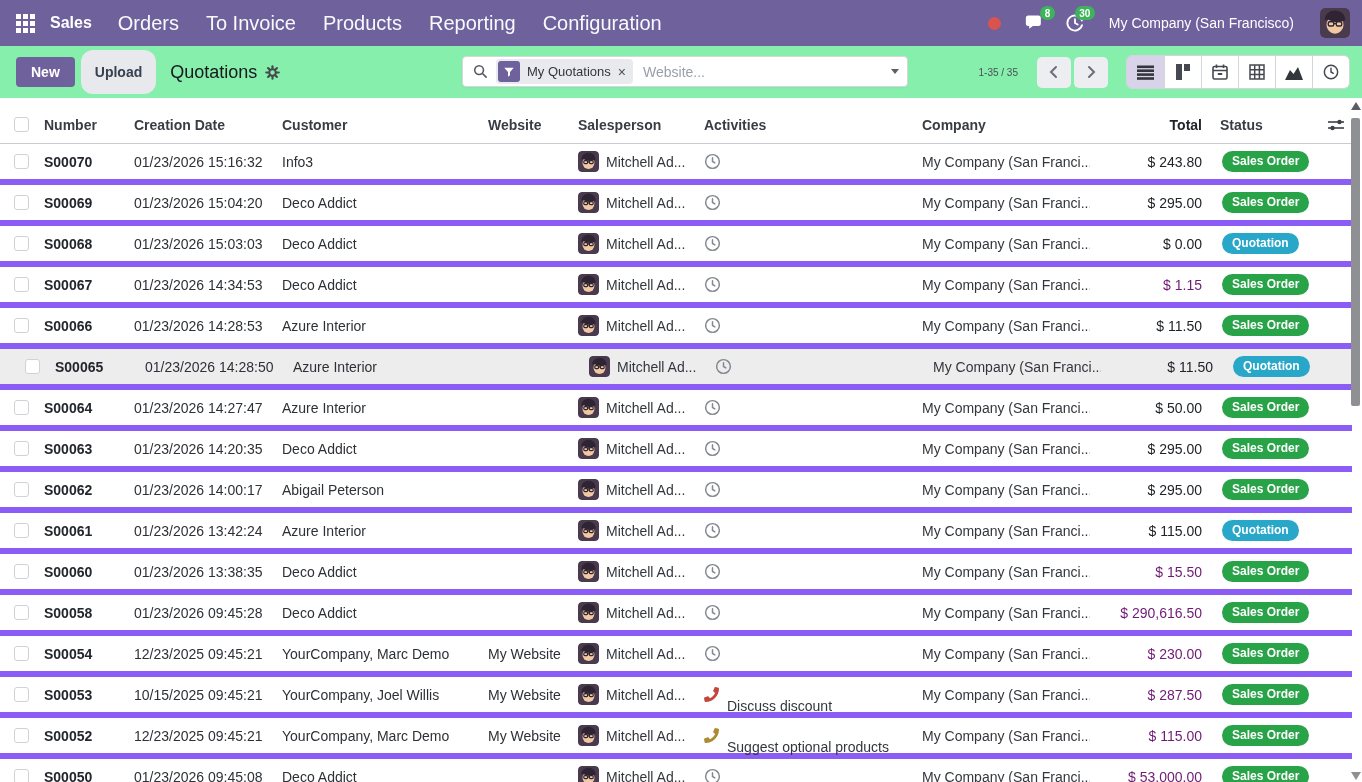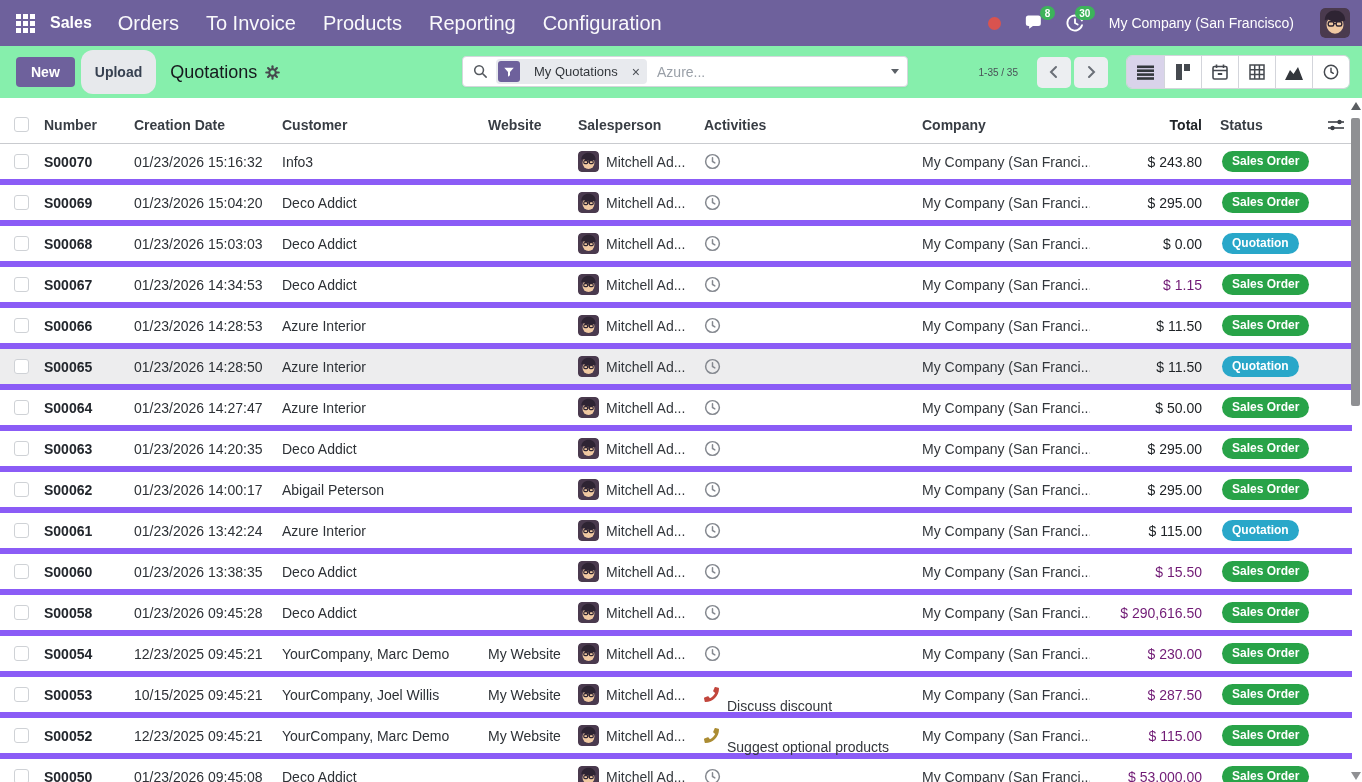--- a/index.html
+++ b/index.html
@@ -29,21 +29,21 @@
     font-size:14px; font-weight:700; padding:7px 15px; cursor:pointer; }
   .btn-upload { background:#e7e9ec; color:#374151; border:none; border-radius:12px;
     font-size:14px; font-weight:700; padding:14px 14px; margin-left:6px; cursor:pointer; }
   .breadcrumb { font-size:18px; color:#16191d; margin-left:14px; }
   .gear-btn { margin-left:8px; cursor:pointer; display:flex; align-items:center; }
 
   .search-bar { position:absolute; left:462px; top:10px; width:446px; height:31px;
     border:1px solid #d4d7dc; border-radius:4px; display:flex; align-items:center;
     padding:0 8px 0 9px; background:#fff; box-shadow:0 1px 2px rgba(0,0,0,.04); }
   .facet { display:flex; align-items:center; background:#e8eaee; border-radius:4px;
-    margin-left:7px; padding:2px 7px 2px 2px; gap:14px; }
+    margin-left:7px; padding:2px 7px 2px 2px; gap:7px; }
   .facet-icon { width:22px; height:21px; background:#6e619c; border-radius:3px;
     display:flex; align-items:center; justify-content:center; }
   .facet-label { font-size:13px; color:#33373c; white-space:nowrap; }
   .facet-close { font-size:14px; color:#4c5057; cursor:pointer; line-height:1; }
   .search-placeholder { font-size:14px; color:#9aa0a8; margin-left:10px; flex:1; }
   .search-caret { width:0; height:0; border-left:4.5px solid transparent;
     border-right:4.5px solid transparent; border-top:5.5px solid #5b6066; cursor:pointer; }
 
   .cp-right { margin-left:auto; display:flex; align-items:center; }
   .pager-text { font-size:10px; color:#495057; margin-right:16px; }
@@ -60,21 +60,21 @@
   .list { margin-top:8px; width:1352px; }
   .grid-row { display:grid;
     grid-template-columns:36px 90px 148px 206px 90px 126px 218px 176px 122px 100px 40px;
     align-items:center; }
   .hdr { height:38px; border-bottom:1px solid #c9cbcf; font-size:14px; font-weight:600;
     color:#383d44; cursor:pointer; }
   .hdr > div { padding-left:8px; }
   .rows-clip { height:638px; overflow:hidden; }
   .row { height:41px; border-bottom:6px solid #8b5cf6; font-size:14px; color:#2d3136;
     cursor:pointer; background:#fff; }
-  .row.hl { background:#ededee; }
+  .row.hl { background:#ededee;padding-left:11px; }
   .row > div { padding-left:8px; overflow:hidden; white-space:nowrap; }
   .c-number { font-weight:700; color:#23272d; }
   .c-total { text-align:right; padding-right:10px !important; color:#202428; }
   .c-total.hi { color:#701a75; font-weight:400; }
   .c-check { display:flex; align-items:center; padding-left:14px !important; }
   .checkbox { width:15px; height:15px; border:1px solid #cfd2d6; border-radius:3px;
     background:#fff; display:inline-block; cursor:pointer; }
   .c-salesperson { display:flex; align-items:center; gap:7px; }
   .sp-avatar { width:21px; height:21px; border-radius:4px; overflow:hidden; flex:none; }
   .sp-name { color:#33373c; }
@@ -190,21 +190,21 @@
     </span>
     <div class="facet">
       <span class="facet-icon">
         <svg width="12" height="12" viewBox="0 0 24 24" fill="#fff">
             <path d="M2.5 3.5h19L14 12v6.5l-4 3V12z"></path>
           </svg>
       </span>
       <span class="facet-label">My Quotations</span>
       <span class="facet-close">×</span>
     </div>
-    <span class="search-placeholder">Azure...</span>
+    <span class="search-placeholder">Website...</span>
     <span class="search-caret"></span>
   </div>
 
   <div class="cp-right">
     <span class="pager-text">1-35 / 35</span>
     <div class="pager-btn">
       <svg width="12" height="14" viewBox="0 0 12 14" fill="none" stroke="#6a6f77" stroke-width="2" stroke-linecap="round">
           <polyline points="8,2 3,7 8,12"></polyline>
         </svg>
     </div>

